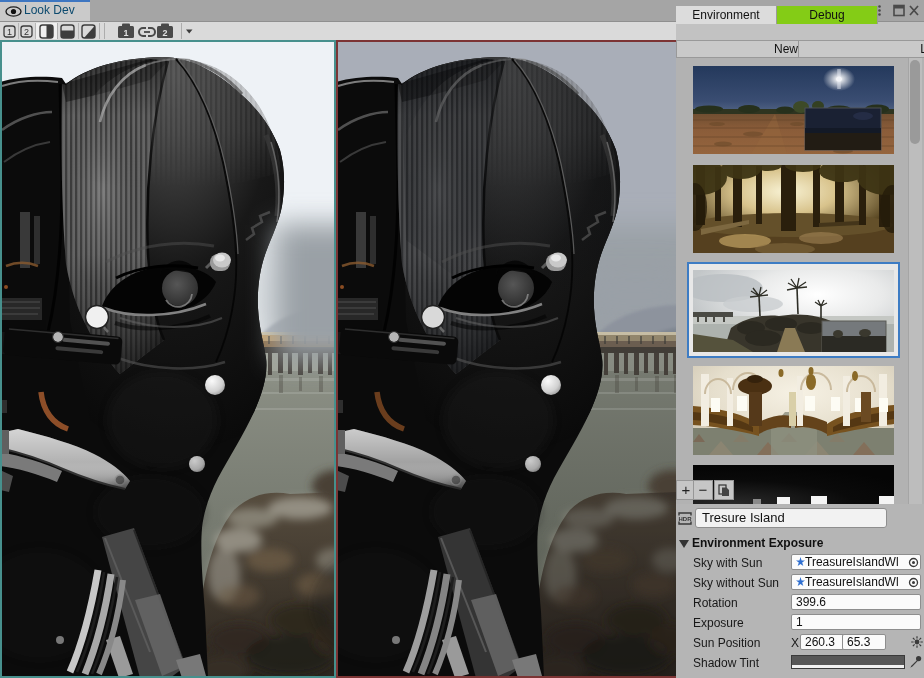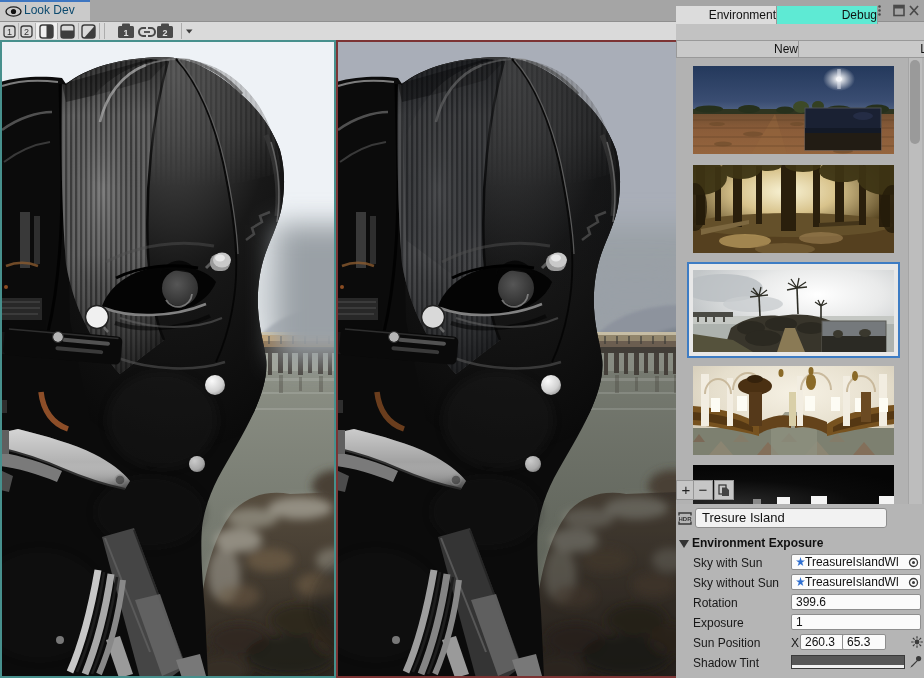--- a/index.html
+++ b/index.html
@@ -7,23 +7,23 @@
        font-family:"Liberation Sans",sans-serif;background:#b5b5b5;}
   .abs{position:absolute;}
   
   #topbar{left:0;top:0;width:924px;height:21px;background:#a5a5a5;}
   #tab{left:0;top:0;width:90px;height:21px;background:#cacaca;border-top:2px solid #3e76c1;box-sizing:border-box;}
   #tabtxt{left:24px;top:3px;font-size:12px;color:#0c4a6e;}
   
   #toolbar{left:0;top:21px;width:676px;height:19px;background:#dadada;border-top:1px solid #8f8f8f;box-sizing:border-box;}
   
   #ptabs{left:676px;top:21px;width:248px;height:19px;background:#c2c2c2;border-top:1px solid #8f8f8f;box-sizing:border-box;}
-  .ptab{top:6px;height:18px;line-height:18px;text-align:right;font-size:12px;color:#111;}
+  .ptab{top:6px;height:18px;line-height:18px;text-align:center;font-size:12px;color:#111;}
   #tEnv{left:676px;width:101px;background:#dcdcdc;border-right:1px solid #9a9a9a;box-sizing:border-box;}
-  #tDbg{left:777px;width:101px;background:#5eead4;border-right:1px solid #9a9a9a;box-sizing:border-box;}
+  #tDbg{left:777px;width:101px;background:#84cc16;border-right:1px solid #9a9a9a;box-sizing:border-box;}
   .nl{top:40px;height:18px;line-height:17px;text-align:right;font-size:12px;color:#111;
       background:#c9c9c9;border:1px solid #999;box-sizing:border-box;}
   #list{left:676px;top:58px;width:248px;height:446px;background:#b2b2b2;}
   .thumb{left:693px;width:201px;overflow:hidden;}
   #selframe{left:687px;top:262px;width:213px;height:96px;border:2px solid #3d7cc4;background:#e8e8e8;box-sizing:border-box;}
   #sbar{left:908px;top:58px;width:14px;height:446px;background:#bdbdbd;border-left:1px solid #a5a5a5;box-sizing:border-box;}
   #sthumb{left:910px;top:60px;width:10px;height:84px;background:#9a9a9a;border-radius:5px;}
   .minibtn{top:480px;width:20px;height:20px;background:#c6c6c6;border:1px solid #979797;box-sizing:border-box;
            text-align:center;line-height:18px;font-size:15px;color:#222;}
   #hdrrow{left:676px;top:504px;width:248px;height:28px;background:#b5b5b5;}

